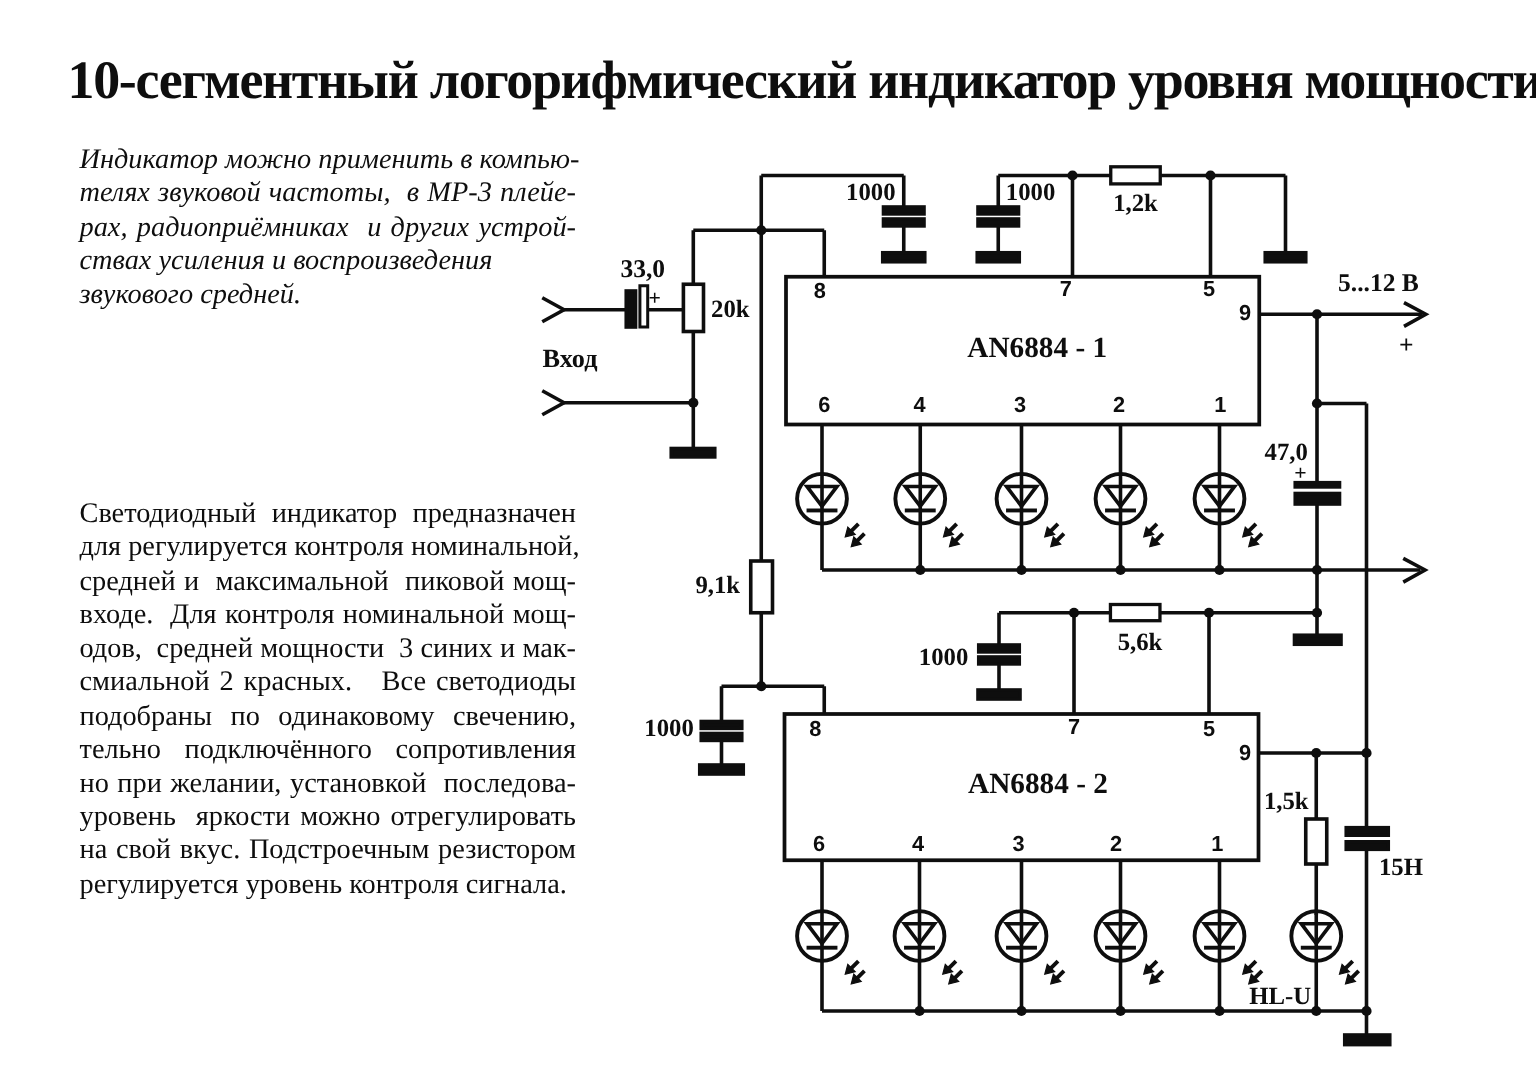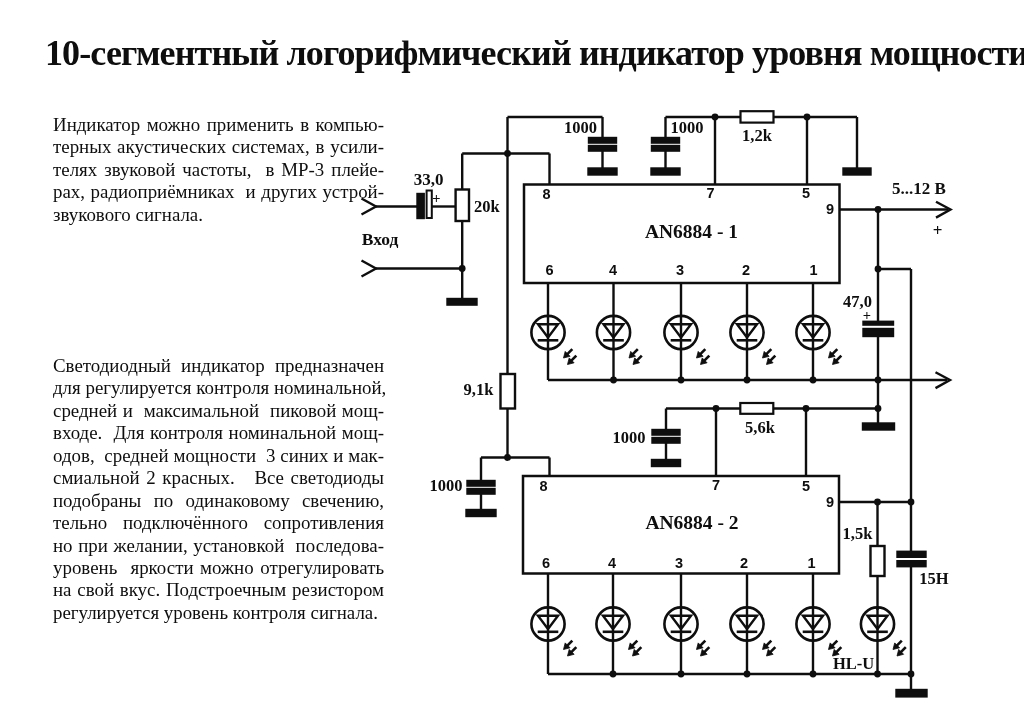--- a/index.html
+++ b/index.html
@@ -4,35 +4,35 @@
 <title>10-сегментный индикатор</title>
 <style>
   html,body{margin:0;padding:0;}
   body{width:1024px;height:728px;background:#fff;color:#0e0e0e;
        font-family:"Liberation Serif", serif;position:relative;overflow:hidden;}
   #title{position:absolute;left:45px;top:35.5px;font-size:36px;line-height:34.5px;
          font-weight:bold;white-space:nowrap;letter-spacing:-0.88px;}
   .para{position:absolute;width:331px;font-size:18.9px;line-height:22.45px;}
   .para .jl{text-align:justify;text-align-last:justify;height:22.45px;overflow:visible;white-space:nowrap;}
   .para .ll{text-align:left;height:22.45px;white-space:nowrap;}
-  #p1{left:53px;top:114px;}
-  #p2{left:53px;top:355px;}
+  #p1{left:53px;top:96px;font-style:italic;}
+  #p2{left:53px;top:332px;}
   #schem{position:absolute;left:0;top:0;}
 </style>
 </head>
 <body>
 
 <div id="title">10-сегментный логорифмический индикатор уровня мощности</div>
 
 <div class="para" id="p1">
   <div class="jl">Индикатор можно применить в компью-</div>
-  <div class="jl">терных акустических системах, в усили-</div>
   <div class="jl">телях звуковой частоты,&nbsp; в МР-3 плейе-</div>
   <div class="jl">рах, радиоприёмниках&nbsp; и других устрой-</div>
-  <div class="ll">звукового сигнала.</div>
+  <div class="ll">ствах усиления и воспроизведения</div>
+  <div class="ll">звукового средней.</div>
 </div>
 
 <div class="para" id="p2">
   <div class="jl">Светодиодный индикатор предназначен</div>
   <div class="jl">для регулируется контроля номинальной,</div>
   <div class="jl">средней и&nbsp; максимальной&nbsp; пиковой мощ-</div>
   <div class="jl">входе.&nbsp; Для контроля номинальной мощ-</div>
   <div class="jl">одов,&nbsp; средней мощности&nbsp; 3 синих и мак-</div>
   <div class="jl">смиальной 2 красных.&nbsp;&nbsp; Все светодиоды</div>
   <div class="jl">подобраны&nbsp; по&nbsp; одинаковому&nbsp; свечению,</div>

